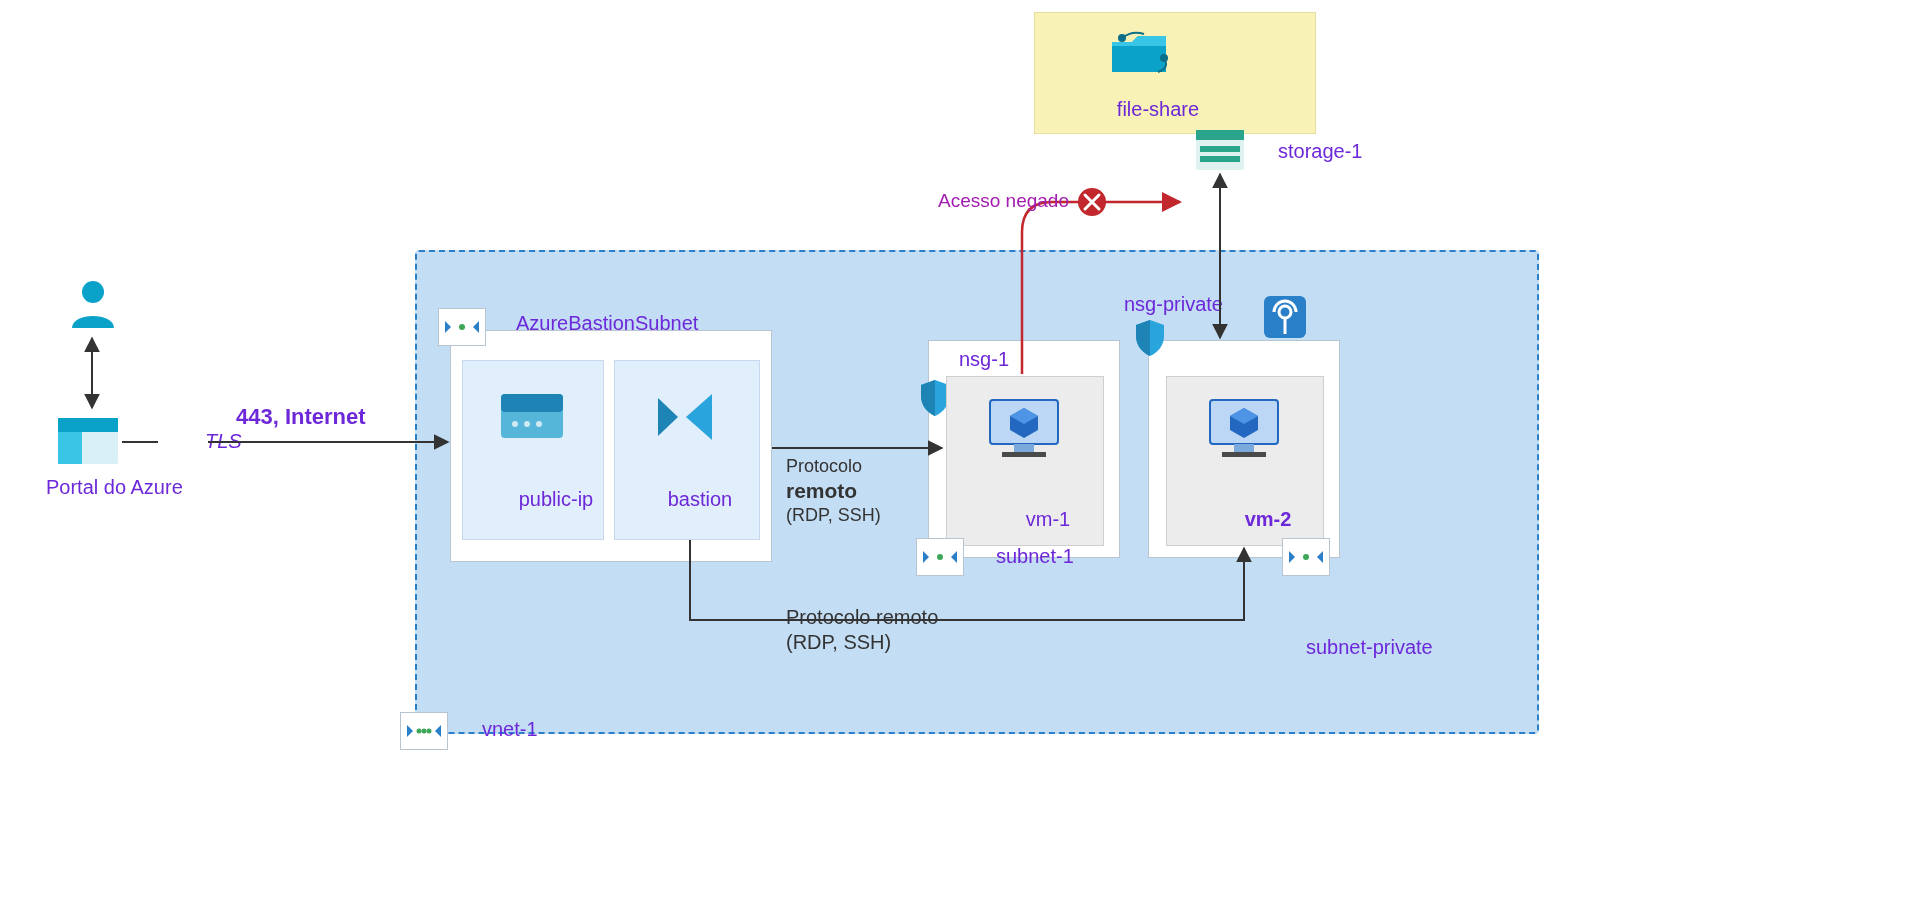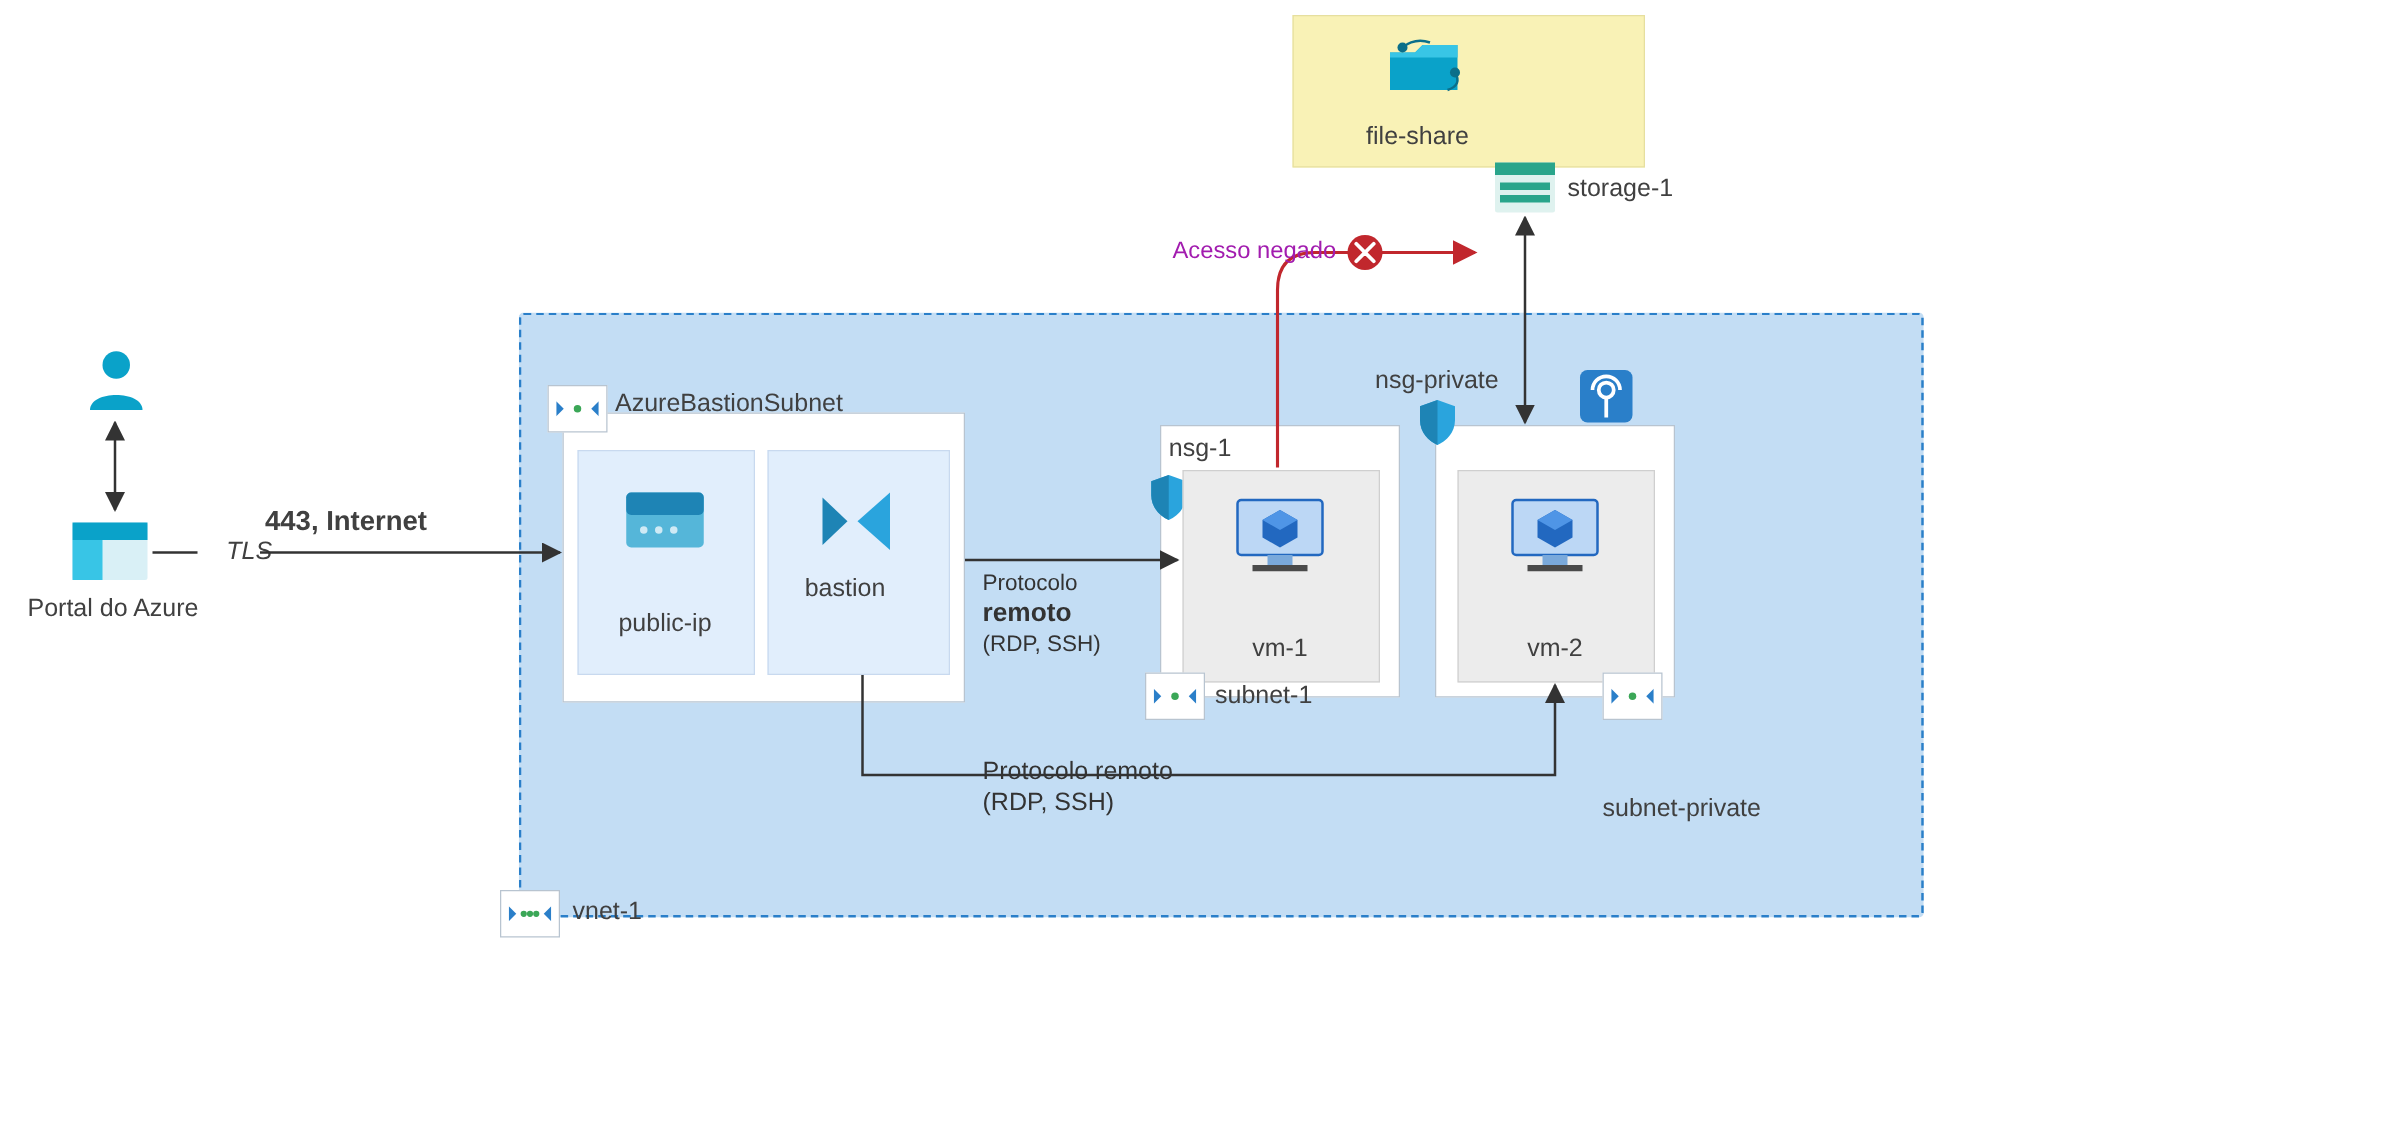--- a/index.html
+++ b/index.html
@@ -8,21 +8,21 @@
     background: #ffffff;
     font-family: "Segoe UI", Arial, sans-serif;
     color: #333333;
   }
   .canvas {
     position: relative;
     width: 1911px;
     height: 907px;
   }
   .abs { position: absolute; }
-  .label { font-size: 20px; color: #404040; }
+  .label { font-size: 20px; color: #6d28d9; padding-left: 24px; }
   .bold { font-weight: 600; }
 
   
   .vnet {
     border: 2px dashed #2a7fc9;
     background: #c3ddf4;
     border-radius: 4px;
   }
   
   .whitebox {
@@ -89,21 +89,21 @@
     <circle cx="30" cy="36" r="3" fill="#cfeaf5"></circle>
     <circle cx="42" cy="36" r="3" fill="#cfeaf5"></circle>
   </svg>
   <div class="abs label center-label" style="left:462px; top:488px; width:140px;">public-ip</div>
 
   <div class="abs palebox" style="left:614px; top:360px; width:144px; height:178px;"></div>
   <svg class="abs" style="left:650px; top:388px;" width="72" height="58" viewBox="0 0 72 58">
     <polygon points="8,10 28,29 8,48" fill="#1e84b5"></polygon>
     <polygon points="62,6 36,29 62,52" fill="#2aa4dd"></polygon>
   </svg>
-  <div class="abs label center-label" style="left:614px; top:460px; width:124px;">bastion</div>
+  <div class="abs label center-label" style="left:614px; top:488px; width:124px;">bastion</div>
 
   <div class="abs whitebox" style="left:928px; top:340px; width:190px; height:216px;"></div>
   <span class="abs label" style="left:935px; top:348px;">nsg-1</span>
   <svg class="abs" style="left:917px; top:378px;" width="36" height="40" viewBox="0 0 36 40">
     <path d="M18 2 L32 7 V18 C32 28 25 35 18 38 C11 35 4 28 4 18 V7 Z" fill="#2aa4dd"></path>
     <path d="M18 2 L18 38 C11 35 4 28 4 18 V7 Z" fill="#1e84b5"></path>
   </svg>
   <div class="abs greybox" style="left:946px; top:376px; width:156px; height:168px;"></div>
   <svg class="abs" style="left:984px; top:394px;" width="80" height="70" viewBox="0 0 80 70">
     <rect x="6" y="6" width="68" height="44" rx="3" fill="#bcd7f5"></rect>
@@ -131,21 +131,21 @@
   </svg>
   <div class="abs greybox" style="left:1166px; top:376px; width:156px; height:168px;"></div>
   <svg class="abs" style="left:1204px; top:394px;" width="80" height="70" viewBox="0 0 80 70">
     <rect x="6" y="6" width="68" height="44" rx="3" fill="#bcd7f5"></rect>
     <rect x="6" y="6" width="68" height="44" rx="3" fill="none" stroke="#2268c0" stroke-width="2"></rect>
     <rect x="30" y="50" width="20" height="8" fill="#7aa9db"></rect>
     <rect x="18" y="58" width="44" height="5" fill="#4a4a4a"></rect>
     <polygon points="40,14 54,22 54,36 40,44 26,36 26,22" fill="#2268c0"></polygon>
     <polygon points="40,14 54,22 40,30 26,22" fill="#4f95e6"></polygon>
   </svg>
-  <div class="abs label center-label" style="left:1166px; top:508px; width:156px;">vm-2</div>
+  <div class="abs label center-label" style="left:1166px; top:508px; width:156px;font-weight:bold;">vm-2</div>
   <div class="abs iconframe" style="left:1282px; top:538px; width:46px; height:36px;">
     <svg width="34" height="20" viewBox="0 0 34 20">
       <polygon points="6,10 0,4 0,16" fill="#2a7fc9"></polygon>
       <polygon points="28,10 34,4 34,16" fill="#2a7fc9"></polygon>
       <circle cx="17" cy="10" r="3" fill="#3ba757"></circle>
     </svg>
   </div>
   <span class="abs label" style="left:1282px; top:596px;margin-top:40px;">subnet-private</span>
 
   <svg class="abs" style="left:1262px; top:294px;" width="46" height="46" viewBox="0 0 46 46">

